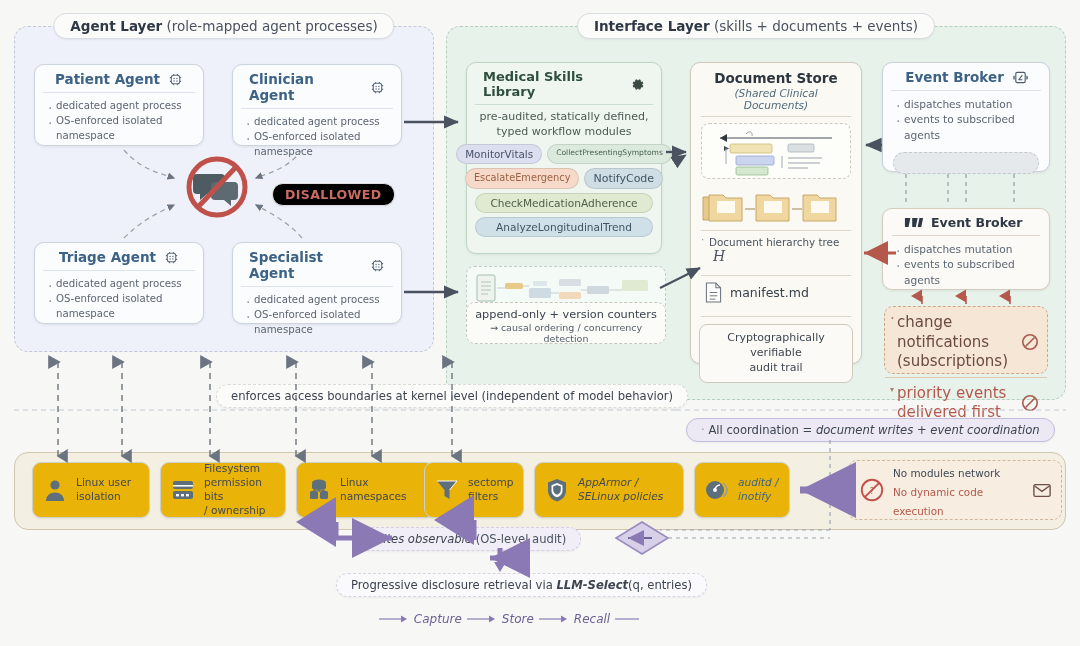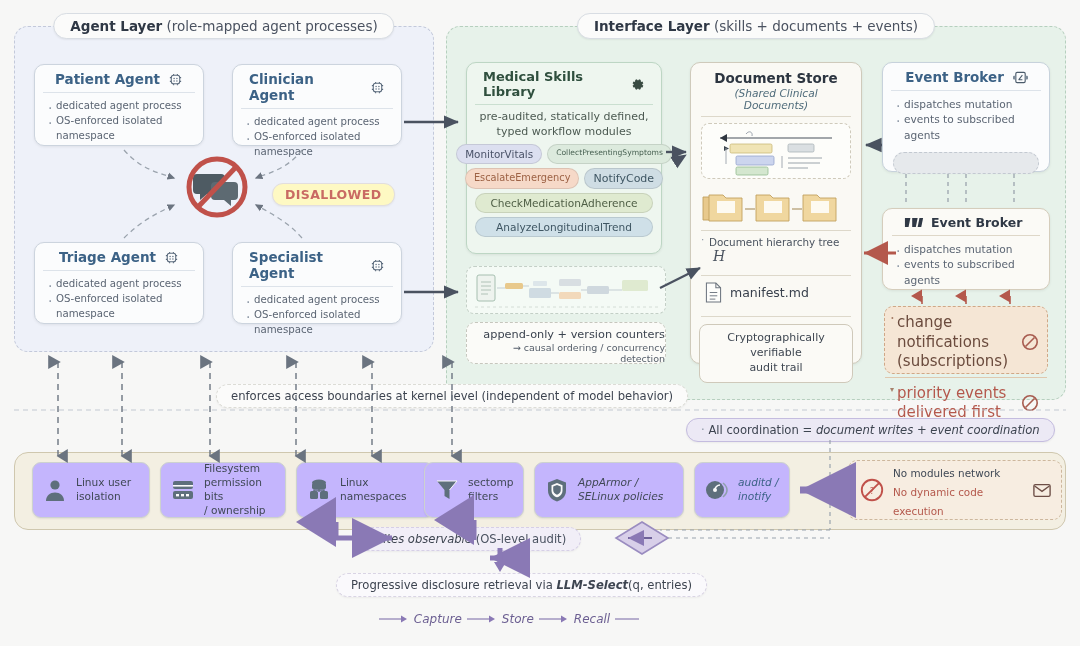--- a/index.html
+++ b/index.html
@@ -53,21 +53,21 @@
   #triage-agent    { left:34px;  top:242px; }
   #specialist-agent{ left:232px; top:242px; }
 
   
   .chip-icon { width:15px; height:15px; flex:0 0 auto; }
 
   
   #no-chat { position:absolute; left:182px; top:152px; width:70px; height:70px; }
   #disallowed-badge {
     position:absolute; left:272px; top:183px;
-    background:#fef9c3; border:1px solid #e2dede; border-radius:11px;
+    background:#000000; border:1px solid #e2dede; border-radius:11px;
     padding:3px 12px; font-size:12.5px; font-weight:bold; color:#c96a63;
     letter-spacing:.4px; box-shadow:0 1px 2px rgba(0,0,0,.05);
   }
 
   
   #skills-card { left:466px; top:62px; width:196px; height:192px;
     background:#eef6ef; border-color:#bdd6c4; }
   #skills-card .card-hd { color:#2f4f3e; border-bottom-color:#cadfd0; font-size:13px;}
   .skills-sub { text-align:center; font-size:11px; color:#4c5a52; line-height:1.35;
     padding:5px 8px 4px; }
@@ -109,28 +109,28 @@
   .ev-item:before { content:"·"; position:absolute; left:5px; top:3px; color:#a8826c; }
   .ev-item.red:before { content:"▾"; font-size:8px; left:5px; top:7px; }
 
   
   #doc-preview { margin:0 10px 6px; height:56px; border:1.5px dashed #cfcabb;
     border-radius:8px; background:#fdfdfa; position:relative; }
   #folders { margin:0 10px; height:46px; position:relative; border-bottom:1px solid #ddd8ca; }
 
   #append-thumb { position:absolute; left:466px; top:266px; width:200px; height:48px;
     border:1.5px dashed #c3cfc6; border-radius:8px; background:#f4faf5; }
-  #append-note { position:absolute; left:466px; top:322px; width:200px; height:42px;
+  #append-note { position:absolute; left:466px; top:302px; width:200px; height:42px;
     border:1.5px dashed #c6c6bd; border-radius:9px; background:#fbfbf8;
-    text-align:right; padding-top:5px; }
+    text-align:center; padding-top:5px; }
   #append-note .l1 { font-size:11.3px; color:#3b434f; }
   #append-note .l2 { font-size:9.5px; color:#555e6a; margin-top:1px; }
 
   
-  .os-chip { position:absolute; top:462px; height:56px; background:#c4b5fd;
+  .os-chip { position:absolute; top:462px; height:56px; background:#eab308;
     border:1px solid #cdd2cf; border-radius:9px; display:flex; align-items:center;
     gap:8px; padding:0 9px; box-shadow:0 1px 2px rgba(0,0,0,.07); }
   .os-chip .txt { font-size:10.6px; color:#3f4855; line-height:1.3; }
   .os-ico { width:26px; height:26px; flex:0 0 auto; }
 
   #os1 { left:32px;  width:118px; }
   #os2 { left:160px; width:126px; }
   #os3 { left:296px; width:138px; }
   #os4 { left:424px; width:100px; }
   #os5 { left:534px; width:150px; }

